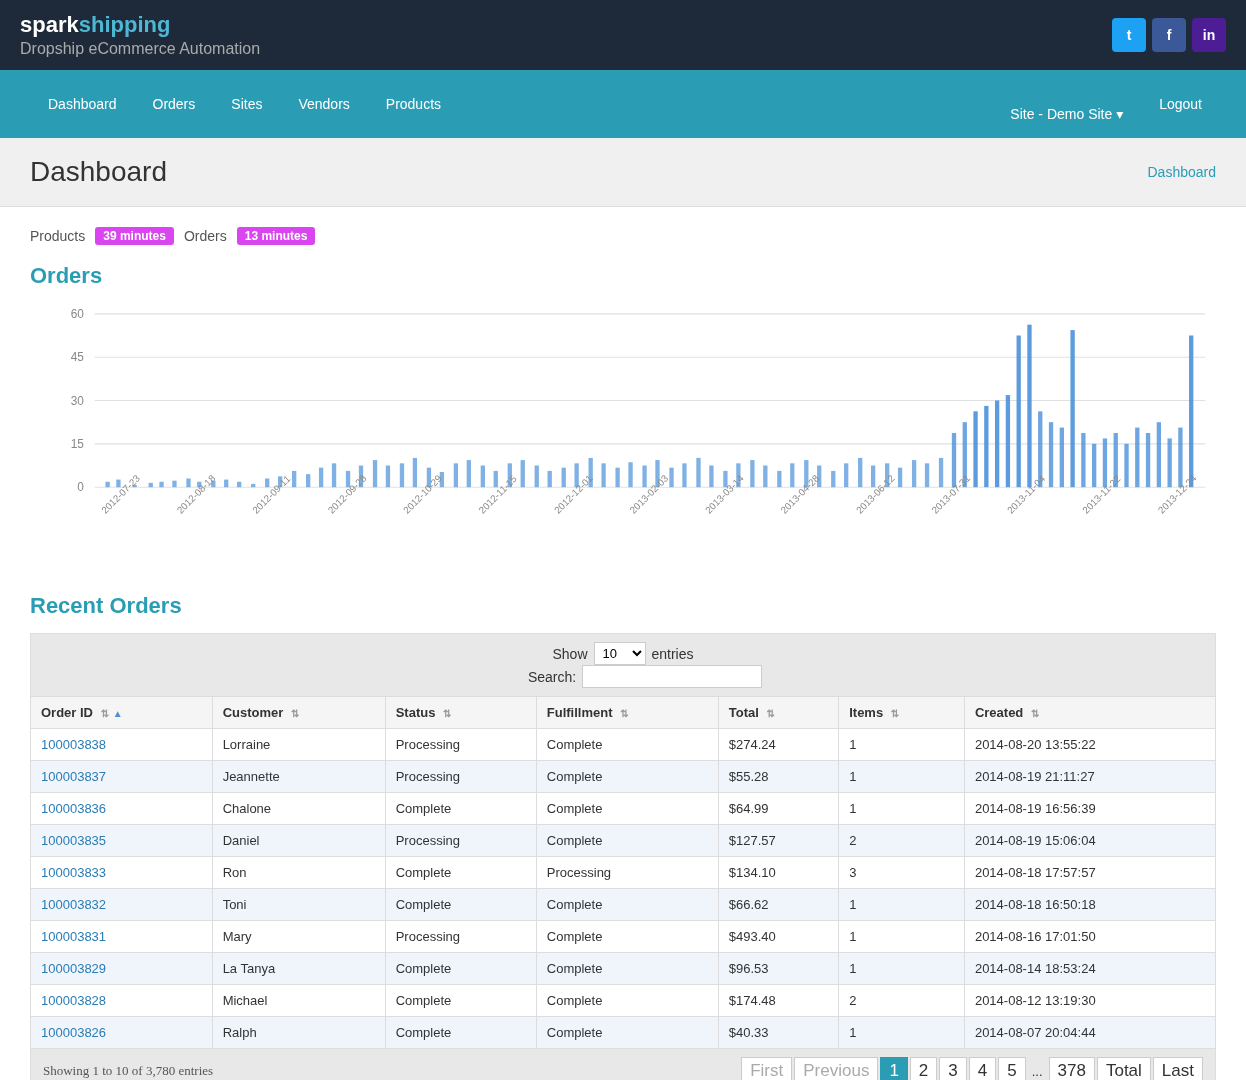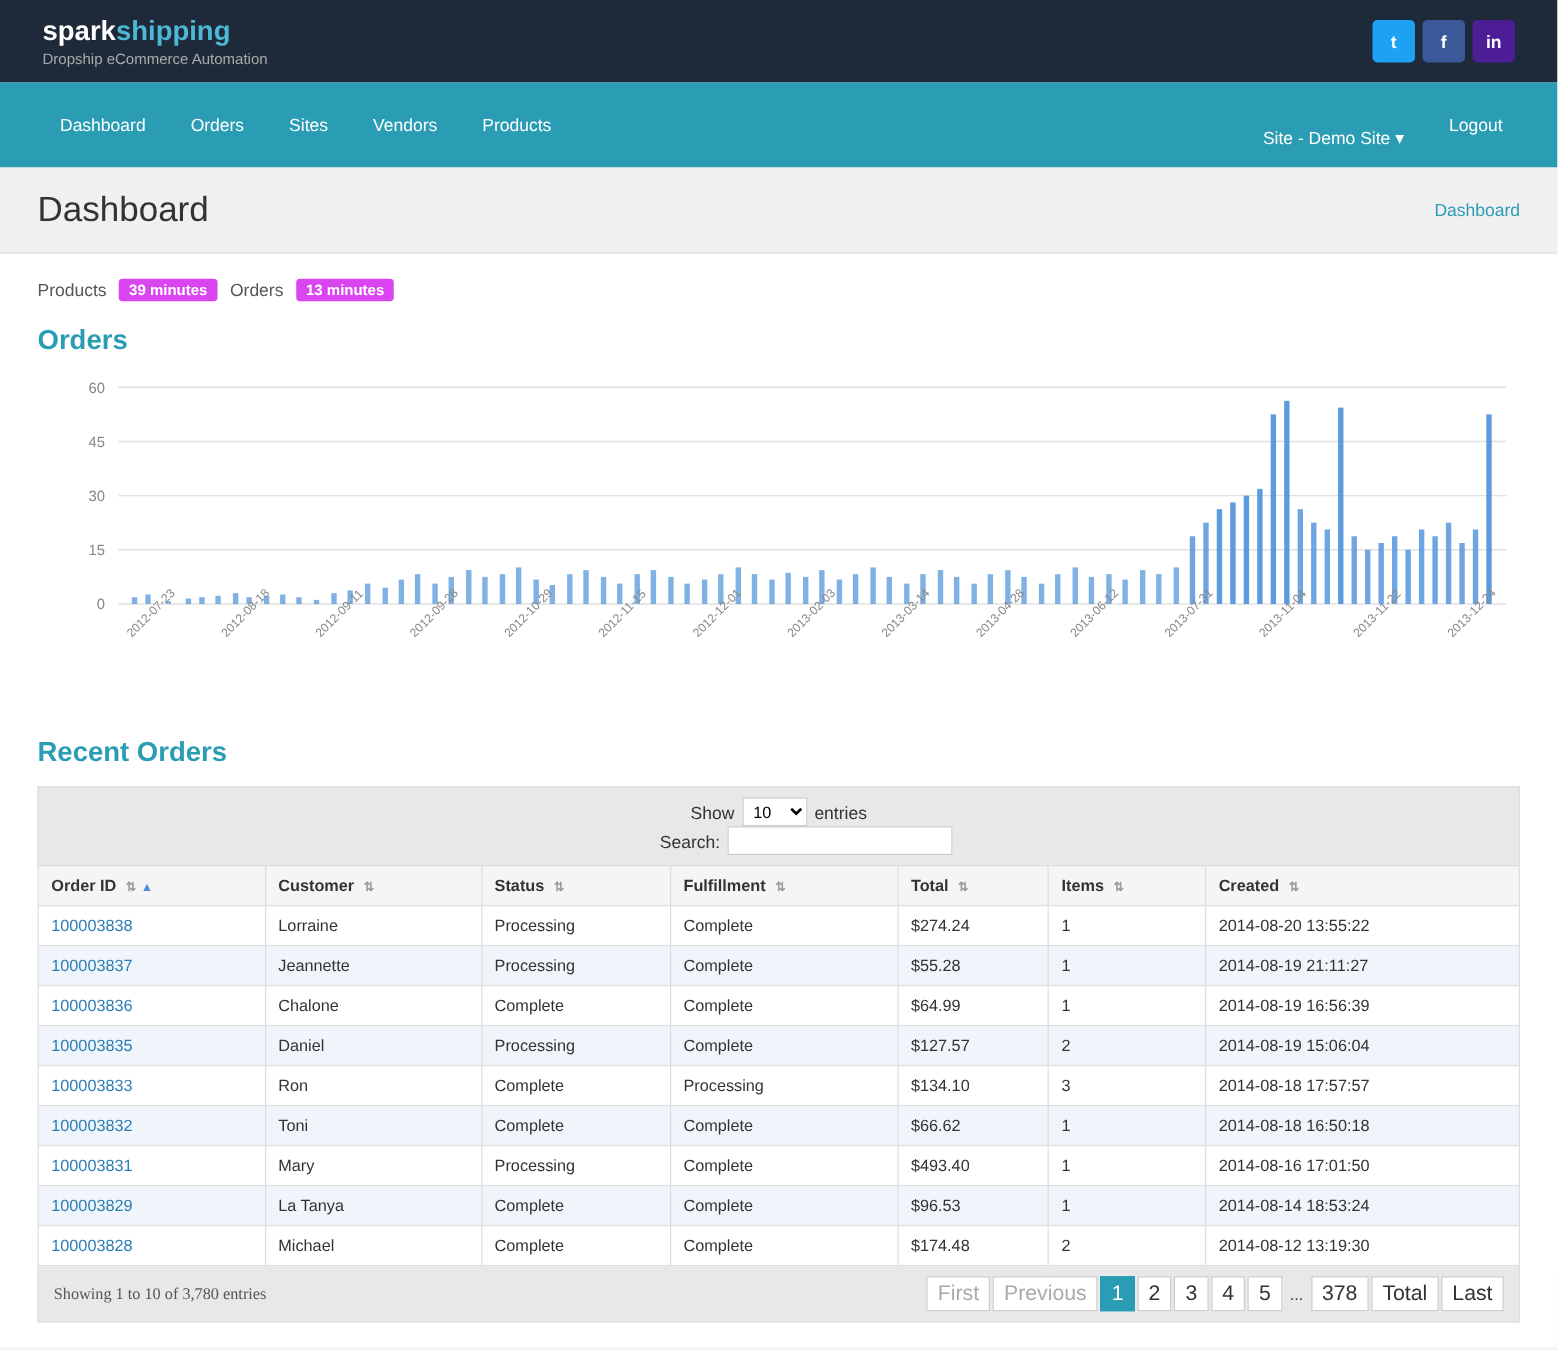--- a/index.html
+++ b/index.html
@@ -1,30 +1,30 @@
 <!DOCTYPE html>
 <html><head>
   <meta charset="utf-8">
   <style>
     * { box-sizing: border-box; margin: 0; padding: 0; }
     body { font-family: Arial, sans-serif; font-size: 14px; background: #f5f5f5; color: #333; }
 
     
     .top-header {
       background: #1e2a3a;
-      padding: 12px 34px;
+      padding: 12px 20px;
       display: flex;
       align-items: center;
       justify-content: space-between;
     }
     .logo-area { display: flex; flex-direction: column; }
     .logo-text { font-size: 22px; font-weight: bold; }
     .logo-spark { color: #ffffff; }
     .logo-shipping { color: #4db8d4; }
-    .logo-sub { color: #aaa; font-size: 12px; margin-top: 2px; }
+    .logo-sub { color: #aaa; font-size: 16px; margin-top: 2px; }
     .social-icons { display: flex; gap: 6px; }
     .social-icon {
       width: 34px; height: 34px; border-radius: 4px;
       display: flex; align-items: center; justify-content: center;
       font-weight: bold; font-size: 14px; color: white; cursor: pointer;
     }
     .social-twitter { background: #1da1f2; }
     .social-facebook { background: #3b5998; }
     .social-linkedin { background: #4c1d95; }
 
@@ -452,20 +452,29 @@
     </tr>
         <tr>
       <td><a class="order-link">100003828</a></td>
       <td>Michael</td>
       <td>Complete</td>
       <td>Complete</td>
       <td>$174.48</td>
       <td>2</td>
       <td>2014-08-12 13:19:30</td>
     </tr>
+        <tr>
+      <td><a class="order-link">100003826</a></td>
+      <td>Ralph</td>
+      <td>Complete</td>
+      <td>Complete</td>
+      <td>$40.33</td>
+      <td>1</td>
+      <td>2014-08-07 20:04:44</td>
+    </tr>
       </tbody>
   </table>
 
   <div class="pagination-row">
     <span class="showing-text">Showing 1 to 10 of 3,780 entries</span>
     <div class="pagination-btns">
       <button class="page-btn disabled">First</button>
       <button class="page-btn disabled">Previous</button>
       <button class="page-btn active">1</button>
       <button class="page-btn">2</button>

